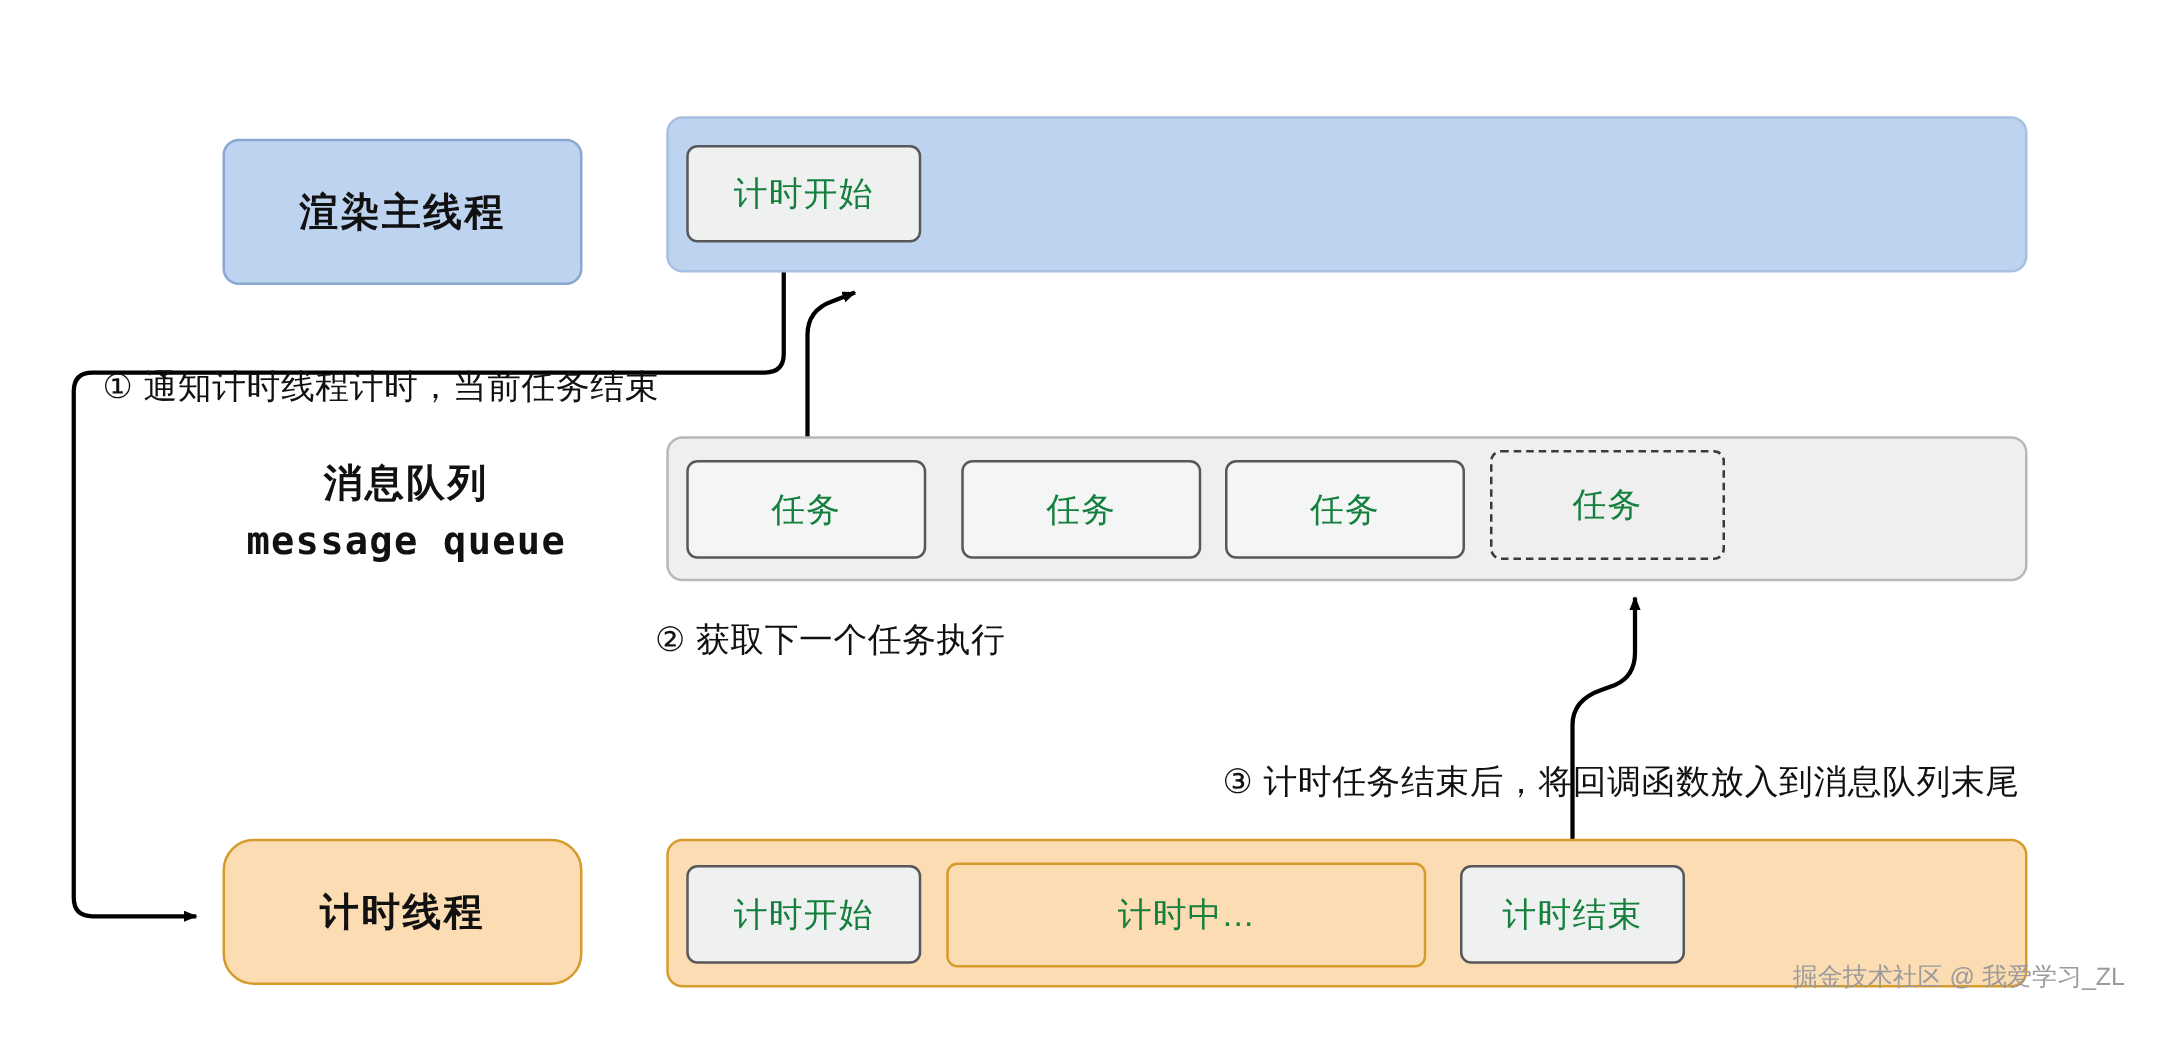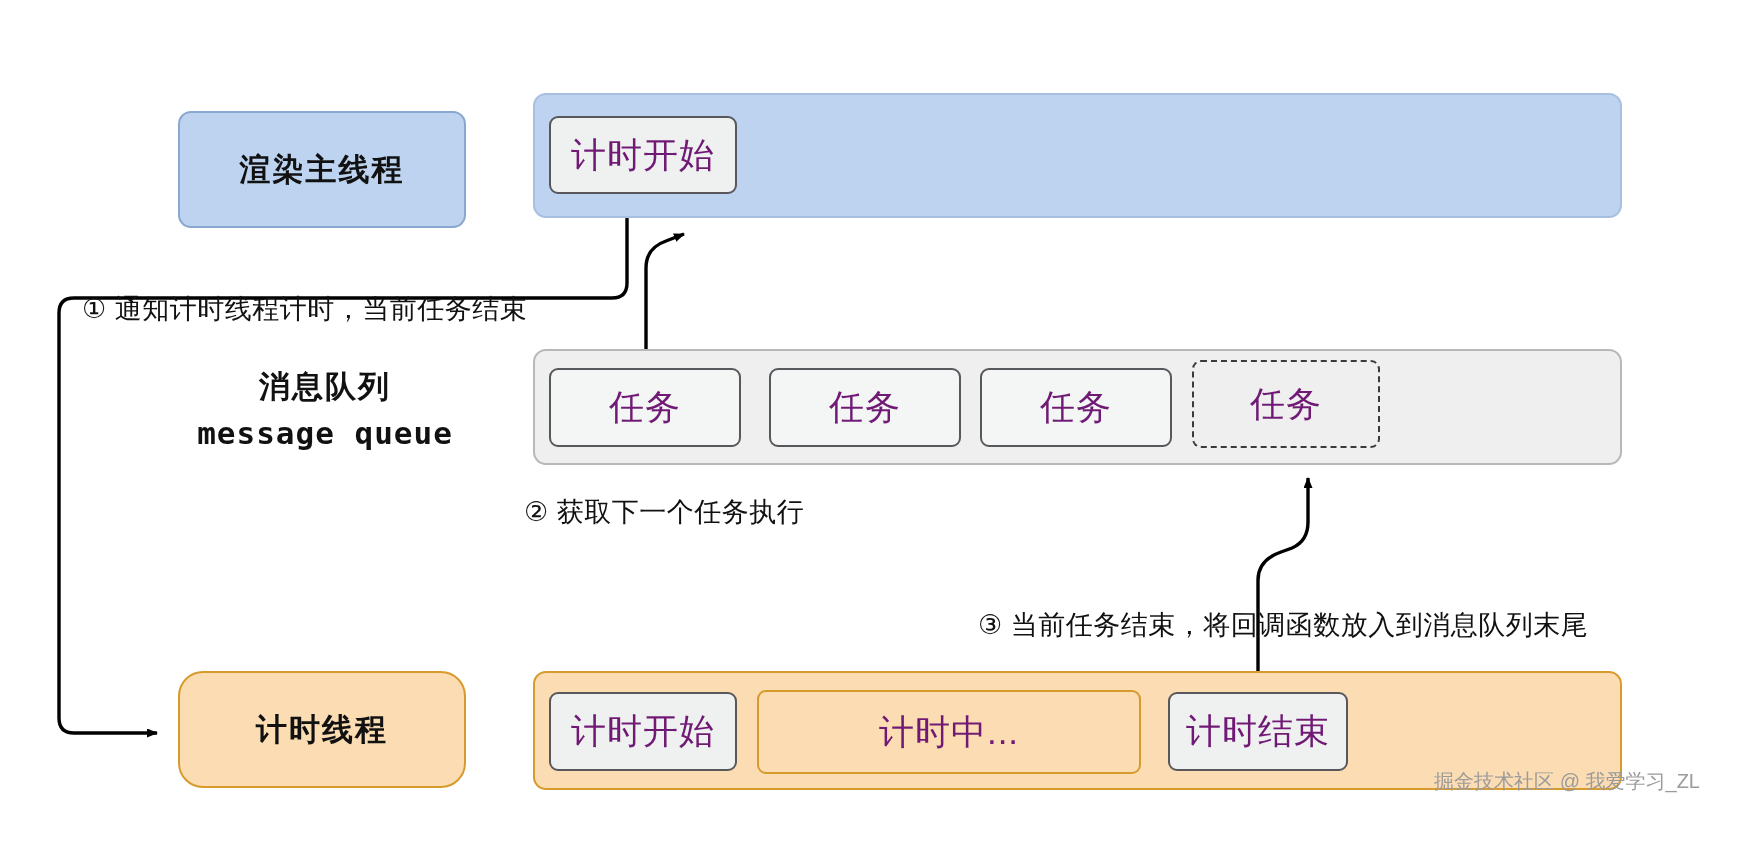--- a/index.html
+++ b/index.html
@@ -106,22 +106,22 @@
     border-radius: 13px;
   }
 
   
   .chip {
     position: absolute;
     box-sizing: border-box;
     display: flex;
     align-items: center;
     justify-content: center;
-    font-size: 35px;
-    color: #701a75;
+    font-size: 27px;
+    color: #15803d;
     letter-spacing: 1px;
     border-radius: 9px;
   }
   .chip-gray {
     background: #eff0f0;
     border: 2px solid #58585c;
   }
   .chip-queue {
     background: #f4f5f5;
     border: 2px solid #58585c;
@@ -220,17 +220,17 @@
   <div class="chip chip-queue chip-q3">任务</div>
   <div class="chip chip-queue-dashed chip-q4">任务</div>
 
   <div class="box track-timer"></div>
   <div class="chip chip-gray chip-t1">计时开始</div>
   <div class="chip chip-timing chip-t2 chip-dots">计时中...</div>
   <div class="chip chip-gray chip-t3">计时结束</div>
 
   <div class="anno anno-1">① 通知计时线程计时，当前任务结束</div>
   <div class="anno anno-2">② 获取下一个任务执行</div>
-  <div class="anno anno-3">③ 当前任务结束，将回调函数放入到消息队列末尾</div>
+  <div class="anno anno-3">③ 计时任务结束后，将回调函数放入到消息队列末尾</div>
 
   <div class="watermark">掘金技术社区 @ 我爱学习_ZL</div>
 
 </div>
 
 </body></html>

